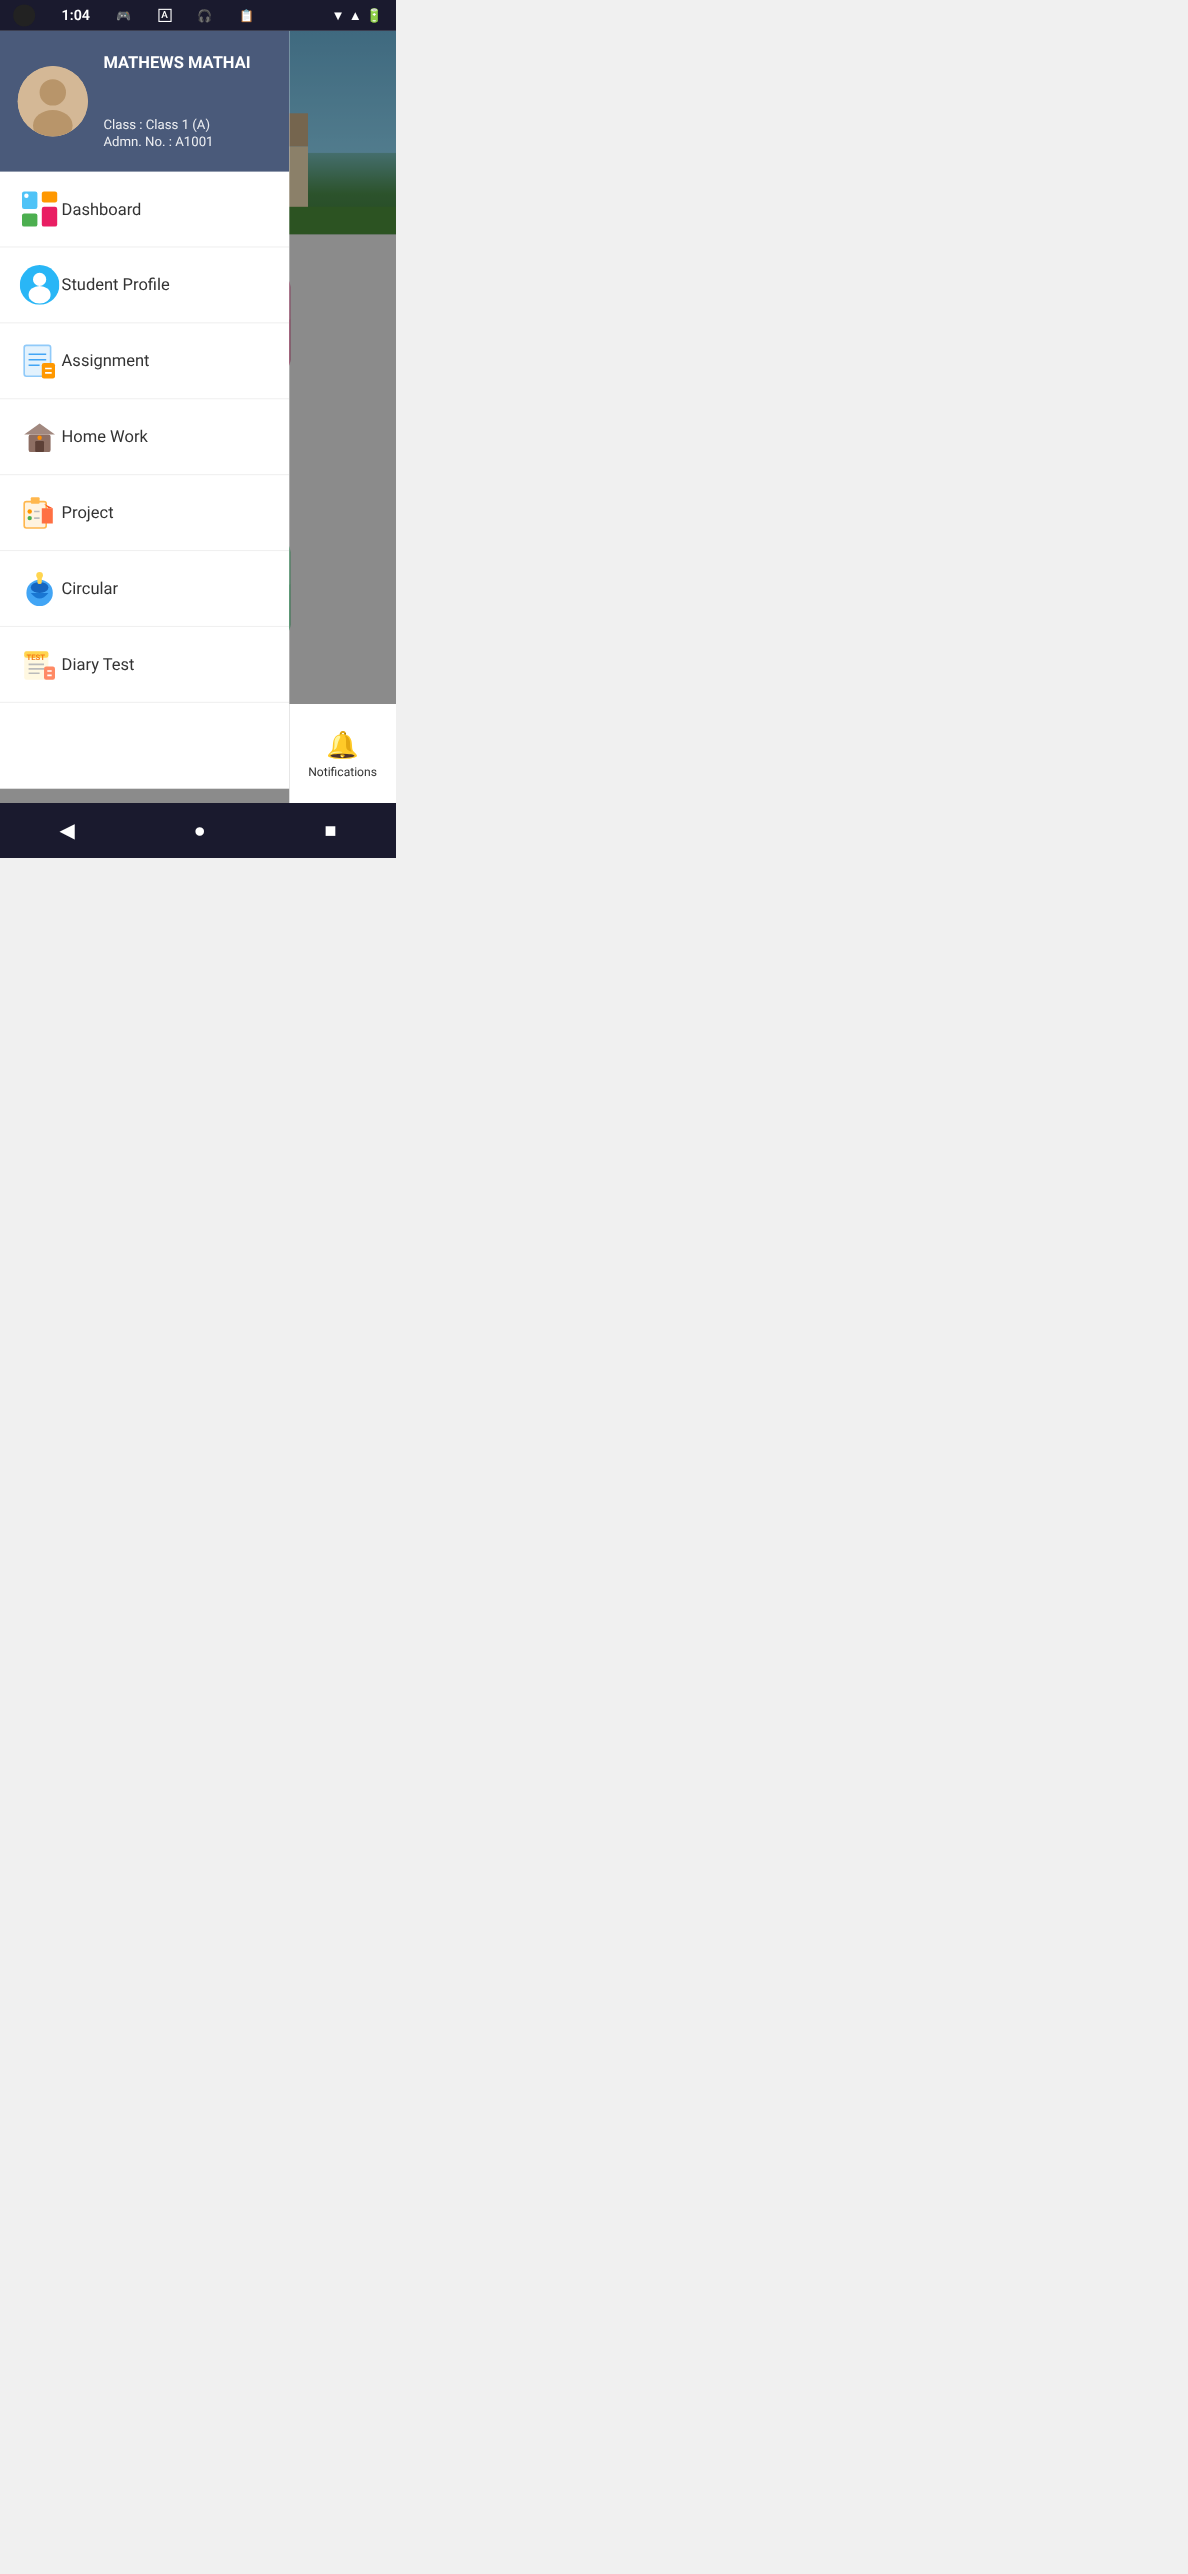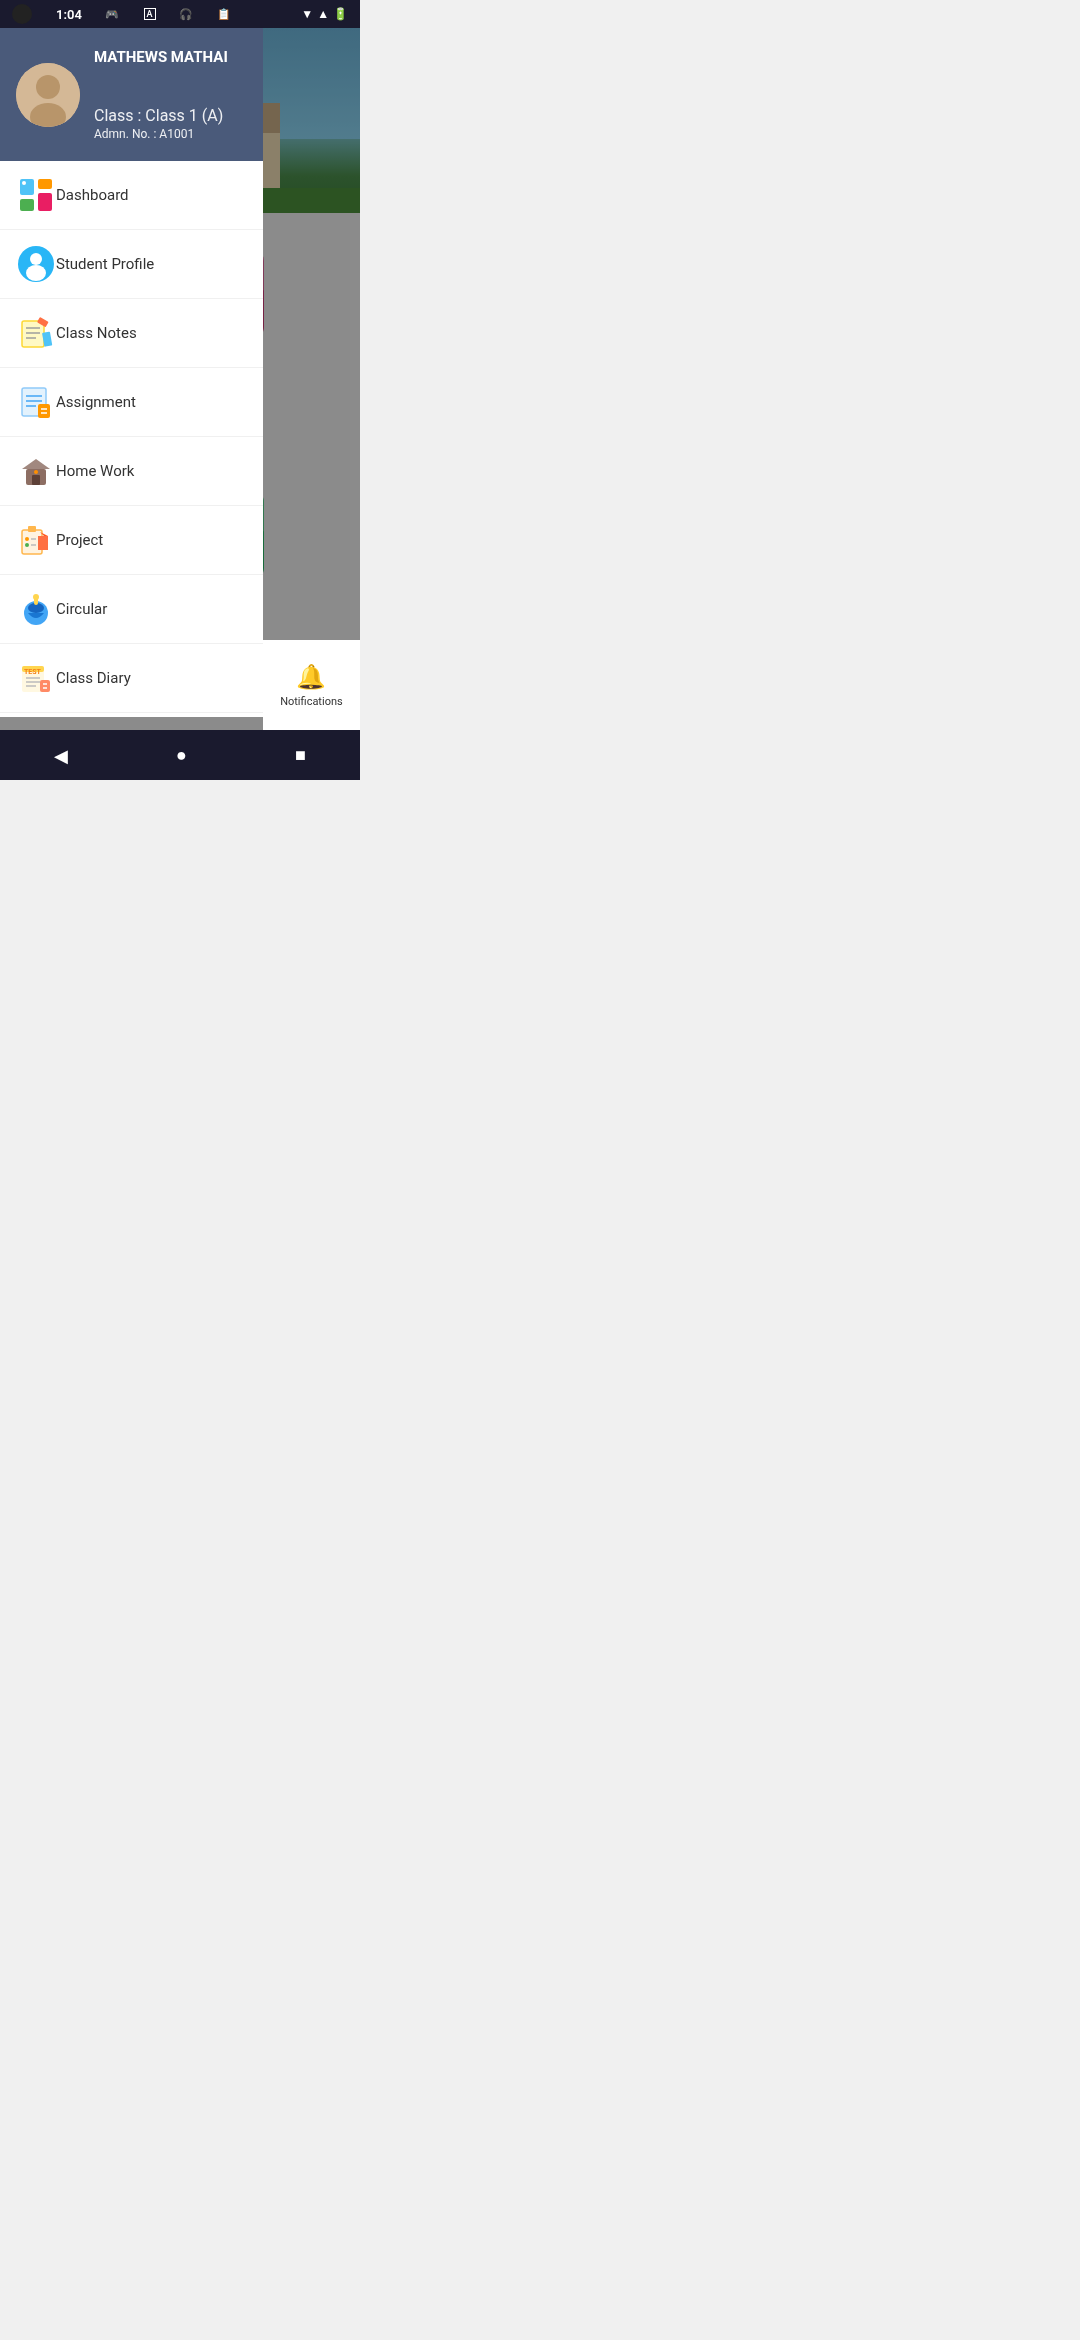--- a/index.html
+++ b/index.html
@@ -176,21 +176,21 @@
       color: white;
     }
 
     .drawer-user-name {
       font-size: 15px;
       font-weight: 700;
       margin-bottom: 3px;
     }
 
     .drawer-user-class {
-      font-size: 16px;
+      font-size: 12px;
       opacity: 0.9;
       margin-bottom: 2px;
       margin-top: 40px;
     }
 
     .drawer-user-admn {
       font-size: 12px;
       opacity: 0.9;
     }
 
@@ -379,34 +379,20 @@
       <div class="menu-icon">
         <svg width="36" height="36" viewBox="0 0 36 36">
           <circle cx="18" cy="18" r="18" fill="#29b6f6"></circle>
           <circle cx="18" cy="13" r="6" fill="white"></circle>
           <ellipse cx="18" cy="27" rx="10" ry="8" fill="white"></ellipse>
         </svg>
       </div>
       <span class="menu-label">Student Profile</span>
     </div>
 
-    <div class="menu-item">
-      <div class="menu-icon">
-        <svg width="36" height="36" viewBox="0 0 36 36">
-          <rect x="4" y="6" width="22" height="26" rx="2" fill="#fff9c4"></rect>
-          <rect x="4" y="6" width="22" height="26" rx="2" stroke="#fdd835" stroke-width="1.5" fill="none"></rect>
-          <line x1="8" y1="13" x2="22" y2="13" stroke="#9e9e9e" stroke-width="1.5"></line>
-          <line x1="8" y1="18" x2="22" y2="18" stroke="#9e9e9e" stroke-width="1.5"></line>
-          <line x1="8" y1="23" x2="18" y2="23" stroke="#9e9e9e" stroke-width="1.5"></line>
-          <rect x="22" y="2" width="10" height="6" rx="1" fill="#ff7043" transform="rotate(30 22 2)"></rect>
-          <rect x="24" y="18" width="8" height="14" rx="1" fill="#4fc3f7" transform="rotate(-10 24 18)"></rect>
-        </svg>
-      </div>
-      <span class="menu-label">Class Notes</span>
-    </div>
 
     <div class="menu-item">
       <div class="menu-icon">
         <svg width="36" height="36" viewBox="0 0 36 36">
           <rect x="4" y="4" width="24" height="28" rx="2" fill="#e3f2fd"></rect>
           <rect x="4" y="4" width="24" height="28" rx="2" stroke="#90caf9" stroke-width="1.5" fill="none"></rect>
           <line x1="8" y1="12" x2="24" y2="12" stroke="#42a5f5" stroke-width="1.5"></line>
           <line x1="8" y1="17" x2="24" y2="17" stroke="#42a5f5" stroke-width="1.5"></line>
           <line x1="8" y1="22" x2="18" y2="22" stroke="#42a5f5" stroke-width="1.5"></line>
           <rect x="20" y="20" width="12" height="14" rx="2" fill="#ff9800"></rect>
@@ -467,21 +453,21 @@
           <rect x="4" y="6" width="22" height="6" rx="2" fill="#ffd54f"></rect>
           <text x="6" y="14" font-size="7" font-weight="bold" fill="#f57f17">TEST</text>
           <line x1="8" y1="18" x2="22" y2="18" stroke="#bbb" stroke-width="1.5"></line>
           <line x1="8" y1="22" x2="22" y2="22" stroke="#bbb" stroke-width="1.5"></line>
           <line x1="8" y1="26" x2="18" y2="26" stroke="#bbb" stroke-width="1.5"></line>
           <rect x="22" y="20" width="10" height="12" rx="2" fill="#ff8a65"></rect>
           <line x1="25" y1="24" x2="29" y2="24" stroke="white" stroke-width="1.5"></line>
           <line x1="25" y1="28" x2="29" y2="28" stroke="white" stroke-width="1.5"></line>
         </svg>
       </div>
-      <span class="menu-label">Class Diary</span>
+      <span class="menu-label">Diary Test</span>
     </div>
 
   </div>
 </div>
 
 <div class="bottom-nav">
   <div class="nav-btn">
     <span class="nav-icon-text">◀</span>
   </div>
   <div class="nav-btn">

